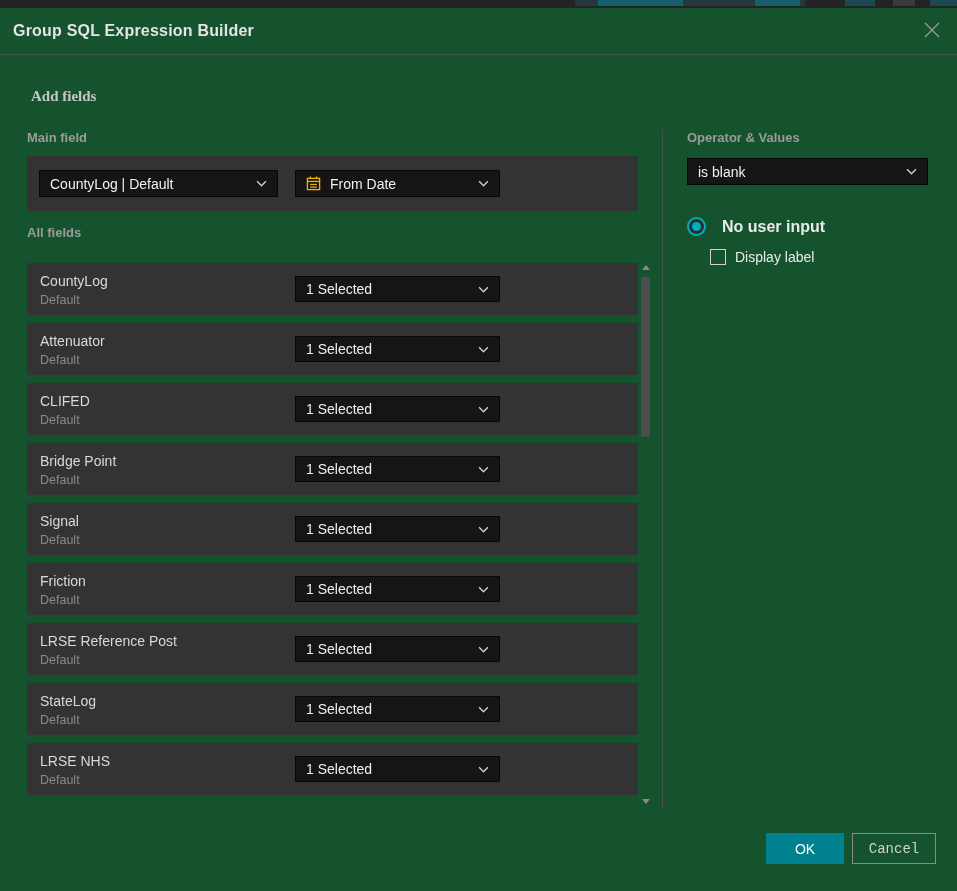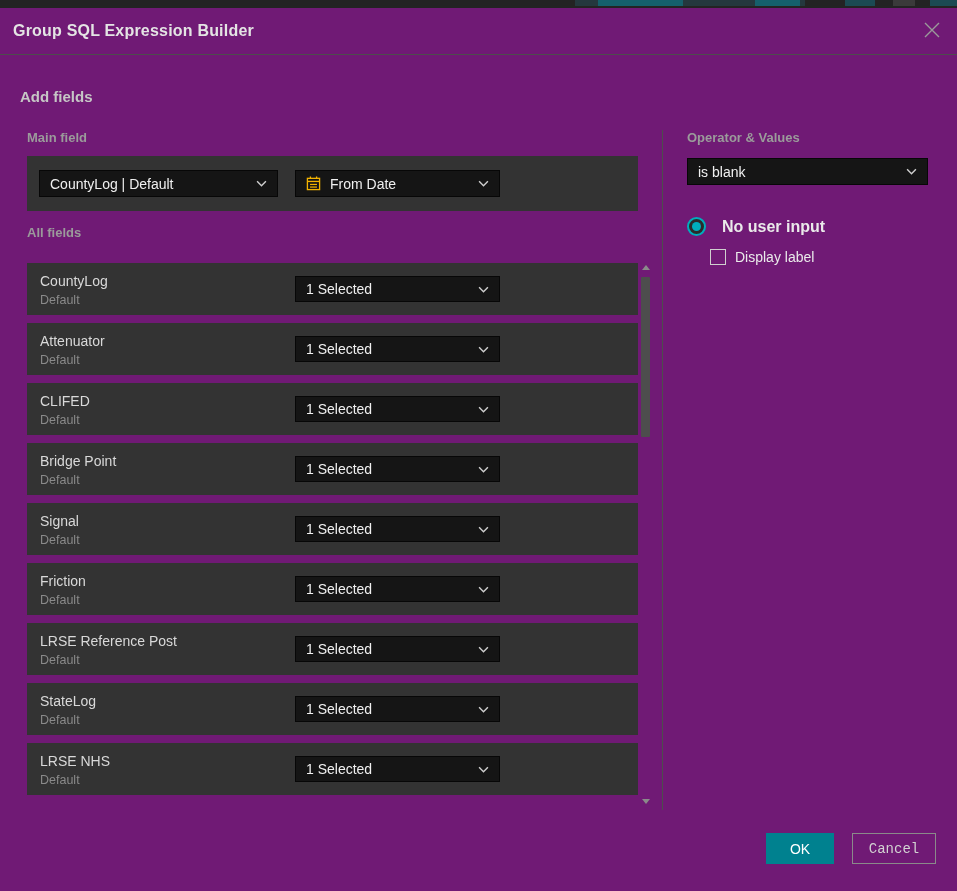--- a/index.html
+++ b/index.html
@@ -4,27 +4,27 @@
 <style>
   * { margin:0; padding:0; box-sizing:border-box; }
   html,body { background:#1e1e1e; }
   body { font-family:"Liberation Sans", sans-serif; }
   #stage { position:relative; width:957px; height:891px; overflow:hidden; background:#242424; }
 
   
   .backdrop { position:absolute; top:0; left:0; width:957px; height:8px; background:#232323; }
   .backdrop .frag { position:absolute; top:0; height:6px; }
 
-  .modal { position:absolute; top:8px; left:0; width:957px; height:883px; background:#701a75; }
+  .modal { position:absolute; top:8px; left:0; width:957px; height:883px; background:#14532d; }
 
   .modal-header { position:relative; height:47px; border-bottom:1px solid #4d4d4d; }
   .modal-title { position:absolute; left:13px; top:14px; font-size:16px; font-weight:700; color:#e4e4e4; letter-spacing:.2px; }
   .close-btn { position:absolute; right:14px; top:11px; width:22px; height:22px; background:transparent; border:none; cursor:pointer; display:flex; align-items:center; justify-content:center; }
 
-  .section-heading { position:absolute; left:20px; top:80px; font-size:15px; font-weight:700; color:#c6c6c6; }
+  .section-heading { position:absolute; left:31px; top:80px; font-size:15px; font-weight:700; color:#c6c6c6;font-family:Liberation Serif, serif; }
   .group-label { position:absolute; font-size:13px; font-weight:700; color:#9b9b9b; }
 
   .panel { position:absolute; background:#333333; }
   .main-panel { left:27px; top:148px; width:611px; height:55px; }
 
   .dropdown { position:absolute; display:flex; align-items:center; background:#151515; border:1px solid #070707; color:#f0f0f0; font-size:14px; padding:0 10px; cursor:pointer; }
   .dropdown .dd-text { flex:1; white-space:nowrap; overflow:hidden; }
   .chev { width:11px; height:7px; flex:0 0 auto; margin-left:8px; }
 
   .dd-source { left:12px; top:14px; width:239px; height:27px; }
@@ -53,21 +53,21 @@
   .radio-row { position:absolute; left:687px; top:209px; display:flex; align-items:center; cursor:pointer; }
   .radio-outer { width:19px; height:19px; border-radius:50%; border:2px solid #00aebc; display:flex; align-items:center; justify-content:center; background:#2b2b2b; }
   .radio-dot { width:9px; height:9px; border-radius:50%; background:#00aebc; }
   .radio-label { margin-left:16px; font-size:16px; color:#eaeaea;font-weight:bold; }
 
   .checkbox-row { position:absolute; left:710px; top:241px; display:flex; align-items:center; cursor:pointer; }
   .checkbox-box { width:16px; height:16px; border:1.5px solid #cfcfcf; background:transparent; }
   .checkbox-label { margin-left:9px; font-size:14px; color:#eaeaea; }
 
   .btn { position:absolute; top:825px; height:31px; font-size:14px; font-family:"Liberation Sans", sans-serif; cursor:pointer; display:flex; align-items:center; justify-content:center; }
-  .btn-ok { left:766px; width:68px; background:#00818f; border:1px solid #00818f; color:#ffffff; }
+  .btn-ok { left:766px; width:78px; background:#00818f; border:1px solid #00818f; color:#ffffff; }
   .btn-cancel { left:852px; width:84px; background:transparent; border:1px solid #8a8a8a; color:#d2d2d2;font-family:Liberation Mono, monospace; }
 </style>
 </head>
 <body>
 
 <div id="stage">
 
   <div class="backdrop">
     <div class="frag" style="left:575px; width:230px; background:#24383e;"></div>
     <div class="frag" style="left:598px; width:85px; background:#15606c;"></div>

